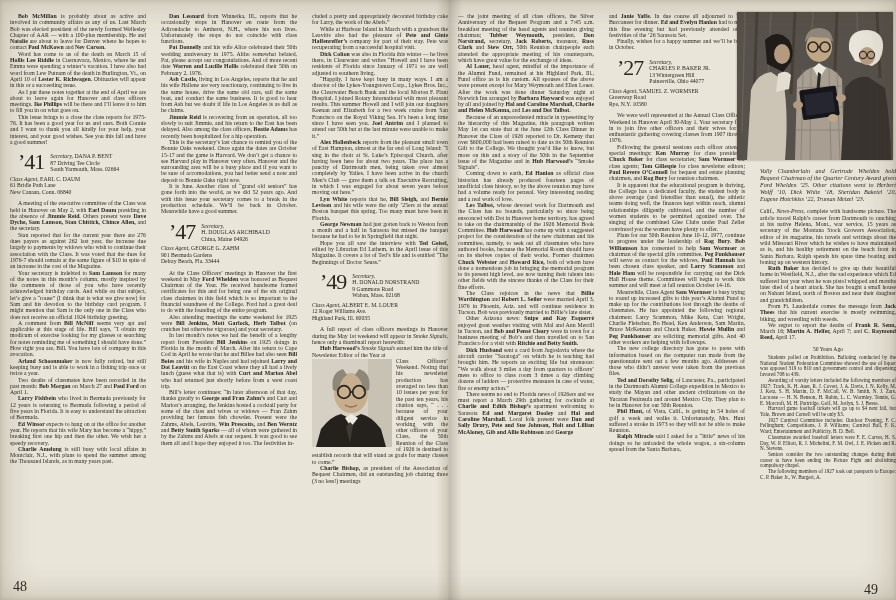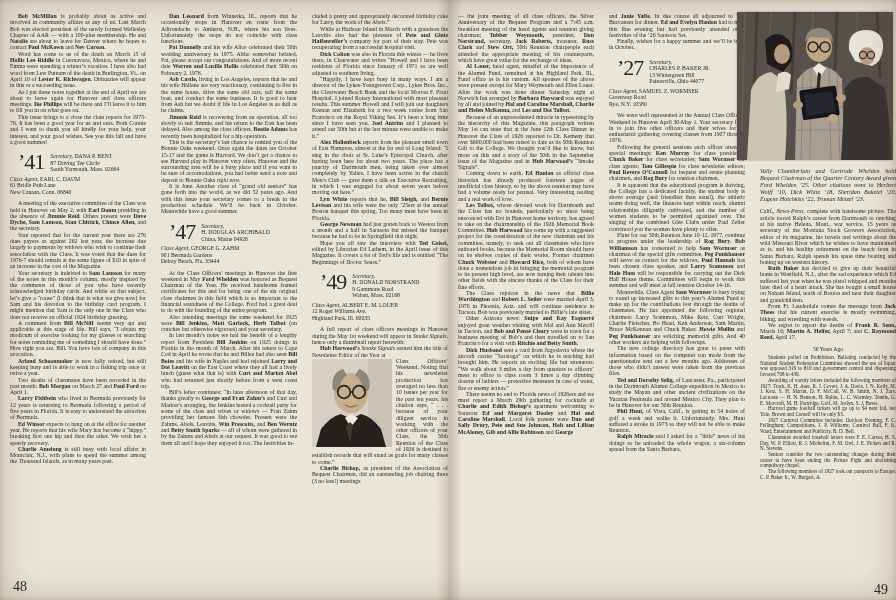--- a/index.html
+++ b/index.html
@@ -28,21 +28,21 @@
   .portrait svg{display:block;}
   .caption{font-style:italic;font-size:6.1px;line-height:7.1px;margin:4px 0 5px 0 !important;text-align:justify;}
   .small-heading{text-align:center;margin:5px 0 3px 0 !important;font-size:5.6px;}
   .sp{font-size:5.1px;line-height:5.7px;text-indent:6px;}
   .photo-spacer{width:136px;}
   .group-photo{position:absolute;left:289px;top:12px;width:156px;height:148px;margin:0;
     box-shadow:0 0 2px rgba(40,30,15,.4);}
   .group-photo svg{display:block;}
   .pagenum{position:absolute;font-size:14px;color:#2b2822;}
   .pn-left{left:13px;bottom:5px;}
-  .pn-right{right:8px;bottom:2px;margin-top:36px;}
+  .pn-right{right:18px;bottom:2px;margin-top:36px;}
 </style>
 </head>
 <body>
 
 <div class="spread">
 
   <section class="page left">
     <div class="cols">
       <div class="col">
           <p><b>Bob McMillan</b> is probably about as active and involved in community affairs as any of us. Last March Bob was elected president of the newly formed Wellesley Chapter of AAR — with a 100-plus membership. He and <b>Natalie</b> are about to leave for Denver where he hopes to contact <b>Paul McKown</b> and <b>Nev Carson.</b></p>

